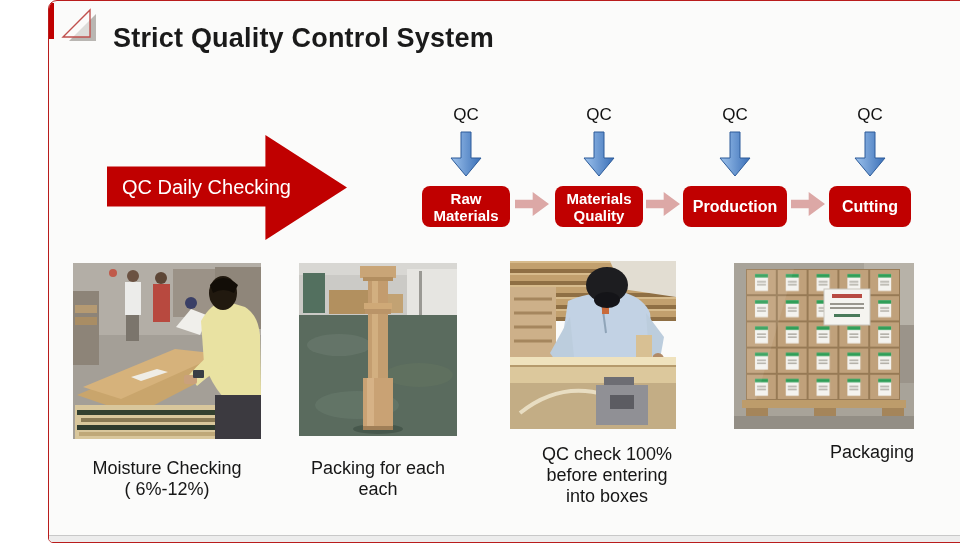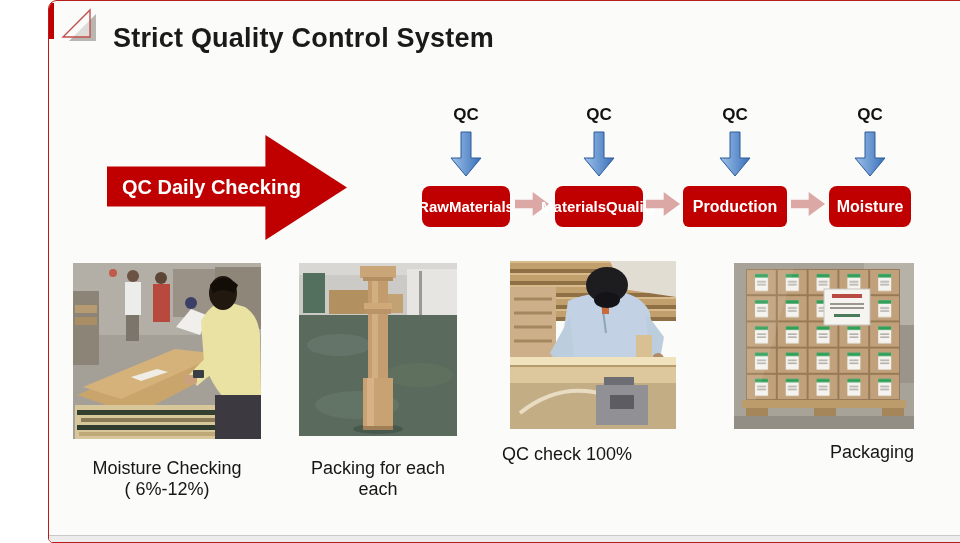--- a/index.html
+++ b/index.html
@@ -15,34 +15,34 @@
   .accent-bar.right{right:2px;}
   .logo{position:absolute;}
   .page-title{position:absolute;left:64px;top:22px;font-size:27px;font-weight:bold;color:#1a1a1a;letter-spacing:.2px;white-space:nowrap;}
   
   .qc-banner{
     position:absolute;left:58px;top:134px;width:240px;height:105px;background:#C00000;
     clip-path:polygon(0 30%,66% 30%,66% 0,100% 50%,66% 100%,66% 68%,0 68%);
   }
   .qc-banner-label{
     position:absolute;left:15px;top:0;height:100%;display:flex;align-items:center;
-    font-size:20px;font-weight:bold;color:#ffffff;white-space:nowrap;
+    font-size:20px;font-weight:normal;color:#ffffff;white-space:nowrap;
   }
   
   .flow-step{position:absolute;top:103px;width:120px;height:125px;display:flex;flex-direction:column;align-items:center;}
-  .qc-label{font-size:17px;font-weight:bold;color:#111;line-height:22px;margin-bottom:5px;}
+  .qc-label{font-size:17px;font-weight:normal;color:#111;line-height:22px;margin-bottom:5px;}
   .down-arrow{width:32px;height:46px;display:block;}
   .flow-box{
     margin-top:9px;height:41px;border-radius:8px;background:#C00000;color:#fff;
-    display:flex;align-items:center;justify-content:center;
+    display:flex;flex-direction:column;align-items:center;justify-content:center;
     font-size:15px;font-weight:bold;line-height:17px;text-align:center;box-sizing:border-box;
   }
   .flow-box.w1{width:88px;}
   .flow-box.w2{width:88px;}
-  .flow-box.w3{width:104px;font-size:16px;border-radius:6px;}
+  .flow-box.w3{width:104px;font-size:16px;}
   .flow-box.w4{width:82px;font-size:16px;}
   .connector{
     position:absolute;top:191px;width:34px;height:24px;background:#dca8a6;
     clip-path:polygon(0 32%,52% 32%,52% 0,100% 50%,52% 100%,52% 68%,0 68%);
   }
   
   .photo{position:absolute;overflow:hidden;}
   .photo svg{display:block;width:100%;height:100%;}
   
   .caption{position:absolute;text-align:center;font-size:18px;line-height:21px;color:#161616;}
@@ -135,21 +135,21 @@
     <svg class="down-arrow" viewBox="0 0 32 46">
       <defs>
           <linearGradient id="bgD" x1="0" y1="0" x2="1" y2="0">
         <stop offset="0" stop-color="#9dc2ec"></stop>
             <stop offset="1" stop-color="#3a6fb7"></stop>
           </linearGradient>
         </defs>
       <polygon points="11,1 21,1 21,27 31,27 16,45 1,27 11,27" fill="url(#bgD)" stroke="#2d5b99" stroke-width="1"></polygon>
     </svg>
     <div class="flow-box w4">
-      <div>Moisture</div>
+      <div>Cutting</div>
       <div></div>
     </div>
   </div>
 
   <div class="photo" style="left:24px;top:262px;width:188px;height:176px;">
     <svg viewBox="0 0 188 176" preserveAspectRatio="none">
       <rect width="188" height="176" fill="#b3aea6"></rect>
       <rect y="72" width="188" height="104" fill="#a49f97"></rect>
       <rect x="0" y="28" width="26" height="74" fill="#8d8478"></rect>
       <rect x="2" y="42" width="22" height="8" fill="#b59a72"></rect>
@@ -275,22 +275,24 @@
 
   <div class="caption" style="left:24px;top:457px;width:188px;">
     <div>Moisture Checking</div>
     <div>( 6%-12%)</div>
     <div></div>
   </div>
   <div class="caption" style="left:240px;top:457px;width:178px;">
     <div>Packing for each</div>
     <div>each</div>
   </div>
-  <div class="caption" style="left:432px;top:443px;width:172px;">
+  <div class="caption" style="left:472px;top:443px;width:172px;">
     <div>QC check 100%</div>
+    <div>before entering</div>
+    <div>into boxes</div>
   </div>
   <div class="caption" style="left:685px;top:441px;width:180px;text-align:right;">
     <div>Packaging</div>
     <div></div>
     <div></div>
   </div>
 
   <div class="footer-bar"></div>
 </div>
 

